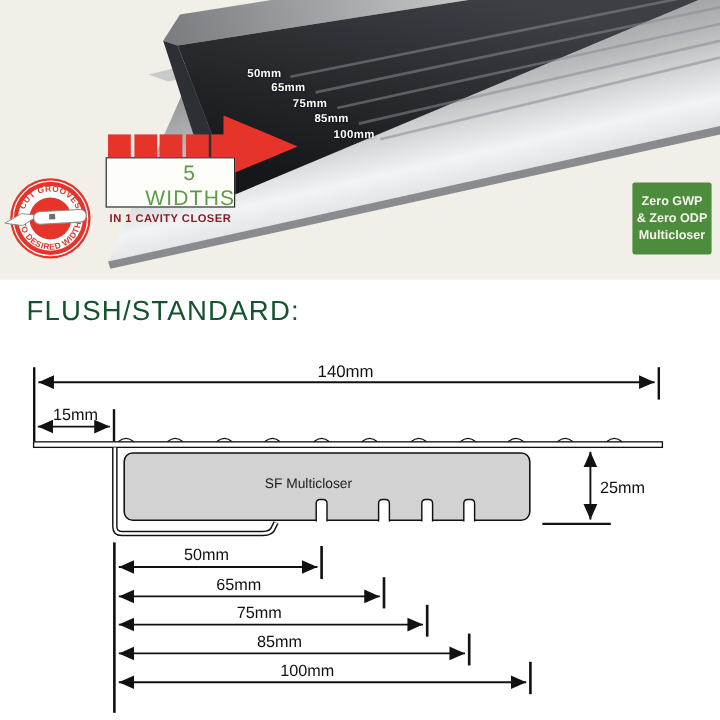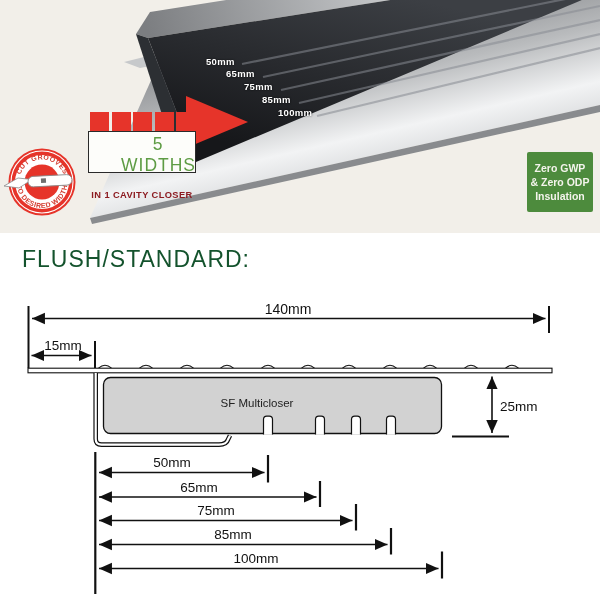--- a/index.html
+++ b/index.html
@@ -11,21 +11,21 @@
   .hero svg.scene{position:absolute;left:0;top:0;}
   .wlabel{position:absolute;color:#fff;font-weight:bold;font-size:9.5px;
           text-shadow:0 0 2px rgba(0,0,0,.85);letter-spacing:.3px;}
   .sq-row{position:absolute;left:90px;top:112px;display:flex;gap:2.5px;z-index:4;}
   .sq{width:19px;height:19px;background:#e6342a;}
   .arrow-head{position:absolute;left:186px;top:96px;width:62px;height:52px;
               background:#e6342a;clip-path:polygon(0 0,100% 50%,0 100%);z-index:2;}
   .callout-box{position:absolute;left:88px;top:131px;width:106px;height:40px;
                background:#fdfdfa;border:1.6px solid #2a2a2a;z-index:3;text-align:center;}
   .callout-head{color:#5e9c44;font-size:17.5px;letter-spacing:1px;margin-top:2px;font-weight:normal;margin-left:32px;}
-  .callout-sub{color:#8c1b21;font-size:9.3px;font-weight:bold;letter-spacing:.4px;margin-top:14px;}
+  .callout-sub{color:#8c1b21;font-size:9.3px;font-weight:bold;letter-spacing:.4px;margin-top:1px;}
   .stamp{position:absolute;left:4px;top:144px;z-index:5;}
   .eco-badge{position:absolute;left:527px;top:152px;width:66px;height:60px;background:#4d8b3d;
              border-radius:2px;z-index:5;color:#f4f4ec;font-weight:bold;font-size:10.5px;
              display:flex;flex-direction:column;justify-content:center;text-align:center;line-height:1.35;}
 
   
   .heading{position:absolute;left:22px;top:246px;font-size:23px;font-weight:300;
            letter-spacing:1px;color:#14532d;}
   svg.diagram{position:absolute;left:0;top:0;}
   .dimtxt{font-family:"Liberation Sans", sans-serif;font-size:13.5px;fill:#111;}
@@ -104,21 +104,21 @@
     <g>
       <polygon points="0,42 14,34 28,35.5 15,44" fill="#ffffff" stroke="#8a8a8a" stroke-width="0.8"></polygon>
       <rect x="24" y="31.5" width="44" height="10.5" rx="5.2" fill="#ffffff" stroke="#8a8a8a" stroke-width="0.9" transform="rotate(-3 46 37)"></rect>
       <rect x="37" y="34" width="5" height="4.5" fill="#6e6e6e" transform="rotate(-3 46 37)"></rect>
     </g>
   </svg>
 
   <div class="eco-badge">
     <div>Zero GWP</div>
     <div>&amp; Zero ODP</div>
-    <div>Insulation</div>
+    <div>Multicloser</div>
   </div>
 </div>
 
 <div class="heading">FLUSH/STANDARD:</div>
 
 <svg class="diagram" width="600" height="600" viewBox="0 0 600 600">
   <defs>
     <marker id="ah" viewBox="0 0 10 10" refX="9" refY="5" markerWidth="9" markerHeight="9" orient="auto-start-reverse">
         <path d="M0,1 L9,5 L0,9 z" fill="#111"></path>
       </marker>

